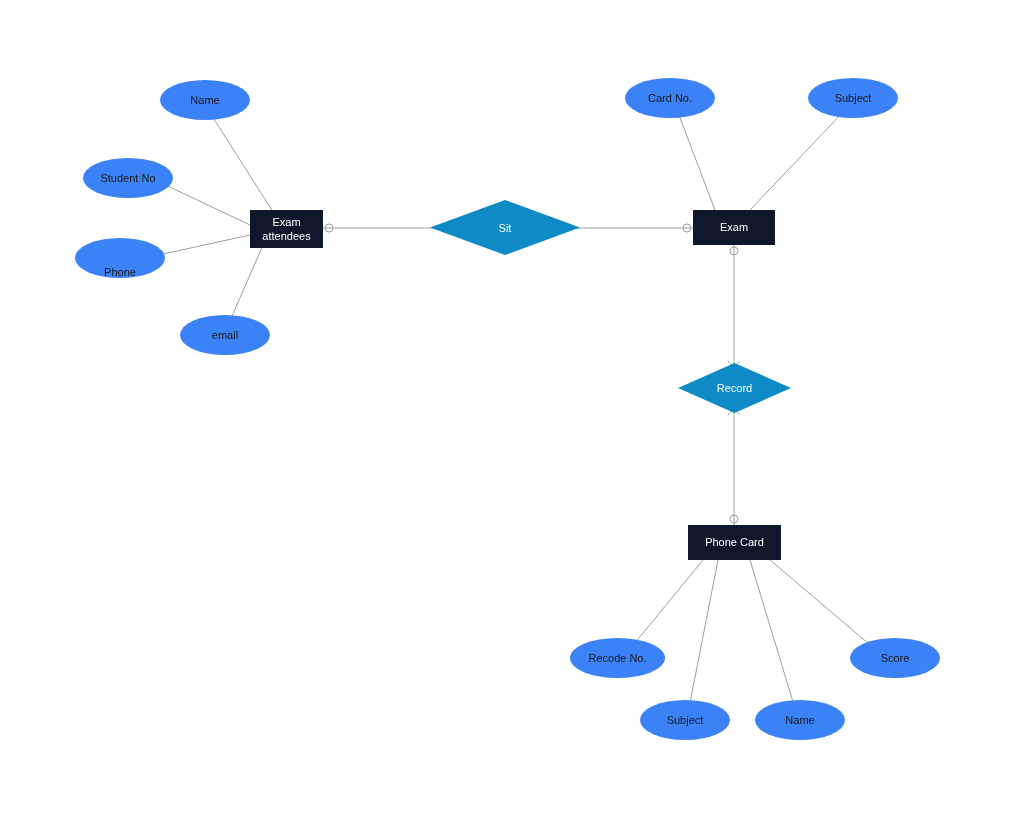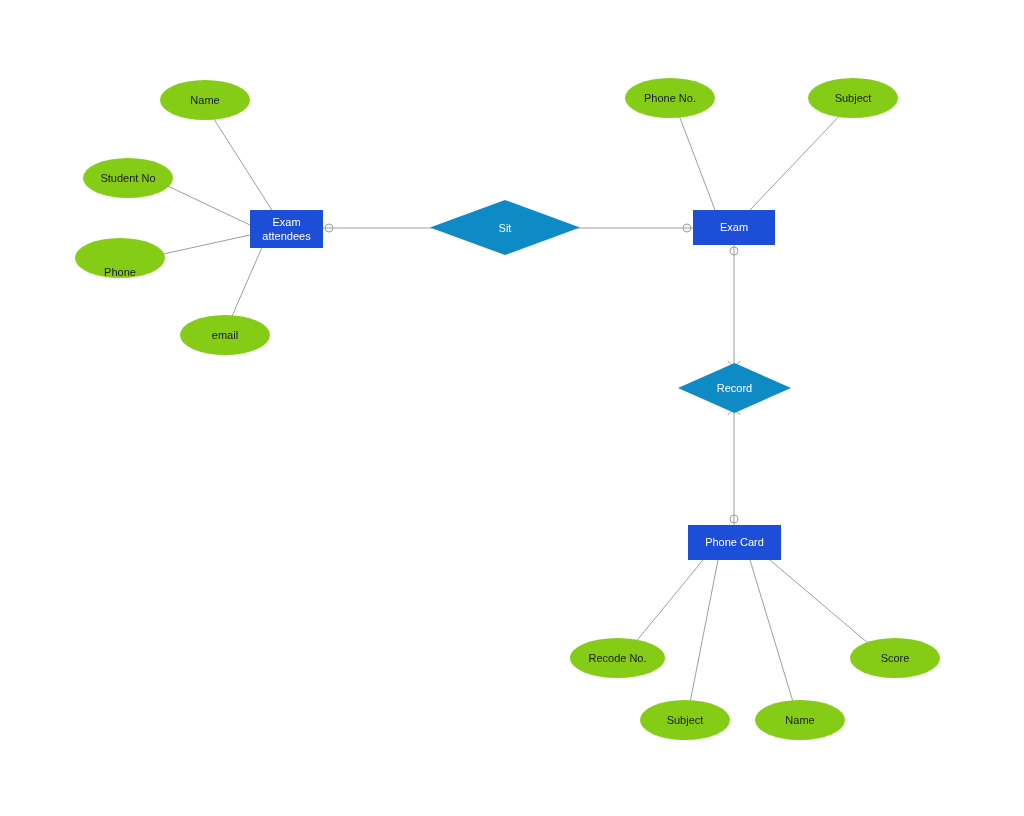--- a/index.html
+++ b/index.html
@@ -5,32 +5,32 @@
     * { margin: 0; padding: 0; box-sizing: border-box; }
     body {
       width: 1024px;
       height: 816px;
       background: #ffffff;
       position: relative;
       font-family: Arial, sans-serif;
     }
     .entity {
       position: absolute;
-      background: #1d4ed8;
+      background: #0f172a;
       color: #fff;
       font-size: 11px;
       display: flex;
       align-items: center;
       justify-content: center;
       text-align: center;
       line-height: 1.3;
     }
     .attribute {
       position: absolute;
-      background: #84cc16;
+      background: #3b82f6;
       color: #1a1a1a;
       font-size: 11px;
       border-radius: 50%;
       display: flex;
       align-items: center;
       justify-content: center;
       text-align: center;
     }
     svg.connectors {
       position: absolute;
@@ -112,21 +112,21 @@
   <span>Student No</span>
 </div>
 <div class="attribute shape" style="left:75px; top:238px; width:90px; height:40px;align-items:flex-end;">
   <span>Phone</span>
 </div>
 <div class="attribute shape" style="left:180px; top:315px; width:90px; height:40px;text-align:center;">
   <span>email</span>
 </div>
 
 <div class="attribute shape" style="left:625px; top:78px; width:90px; height:40px;">
-  <span>Phone No.</span>
+  <span>Card No.</span>
 </div>
 <div class="attribute shape" style="left:808px; top:78px; width:90px; height:40px;">
   <span>Subject</span>
 </div>
 
 <div class="attribute shape" style="left:570px; top:638px; width:95px; height:40px;">
   <span>Recode No.</span>
 </div>
 <div class="attribute shape" style="left:640px; top:700px; width:90px; height:40px;">
   <span>Subject</span>

